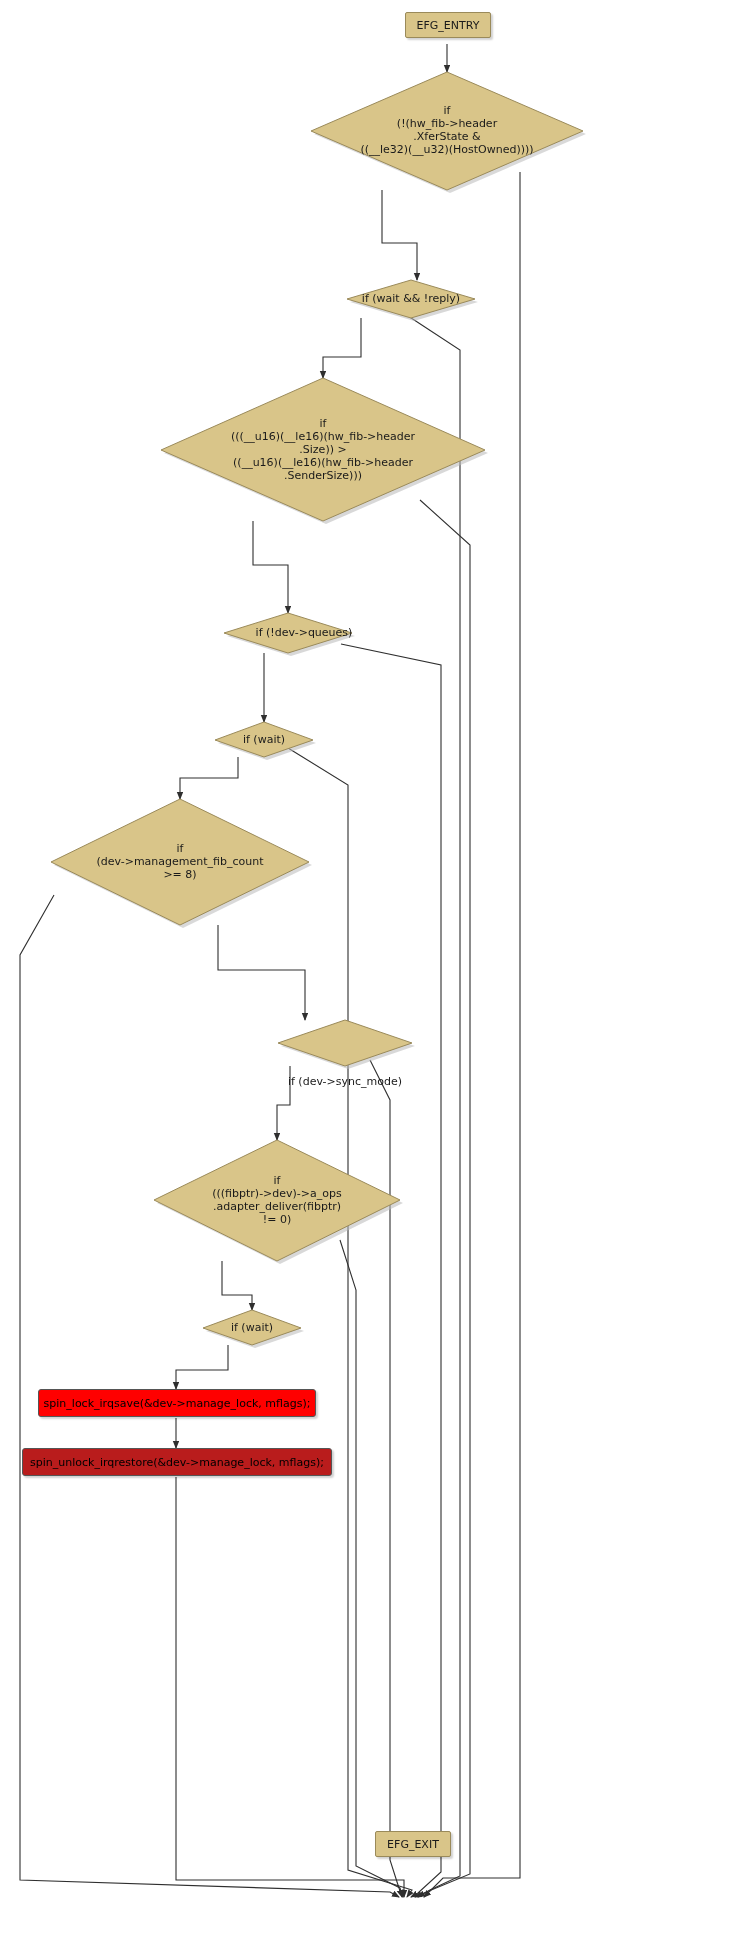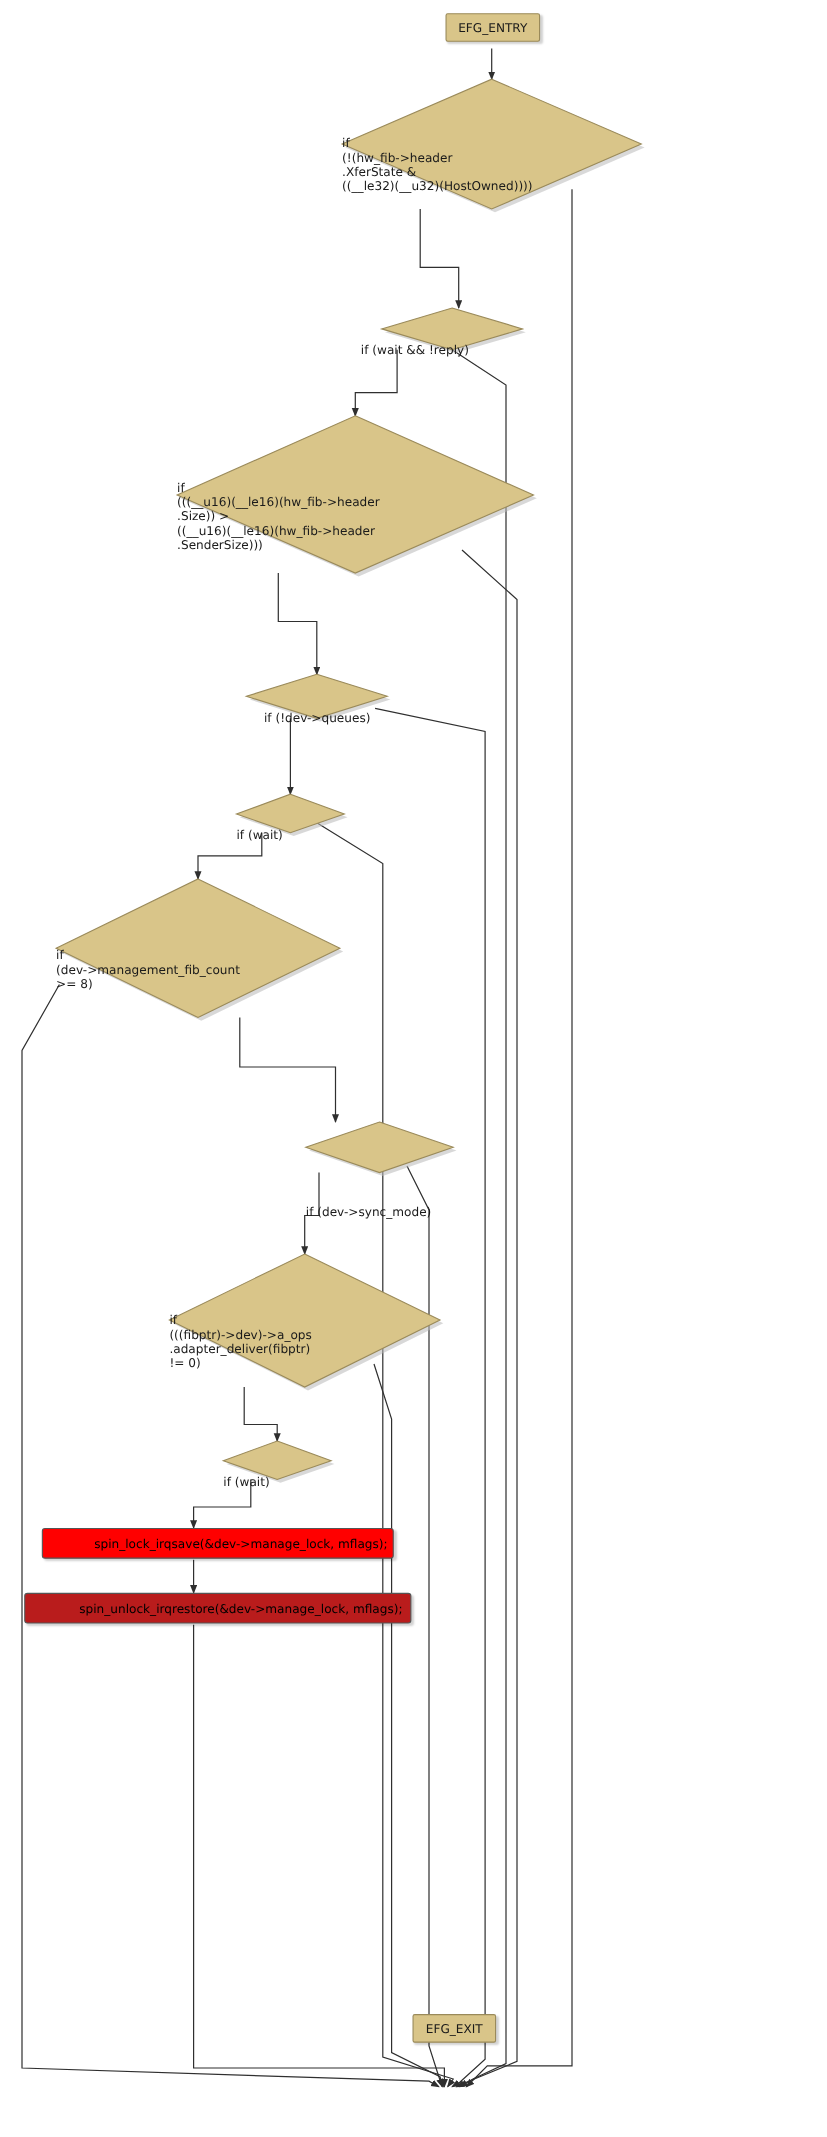--- a/index.html
+++ b/index.html
@@ -18,31 +18,29 @@
   }
   
   .act{
     position:absolute;
     font-size:11px;
     display:flex;align-items:center;justify-content:center;
     border:1px solid #555;
     color:#000;
     box-shadow:2px 2px 2px rgba(0,0,0,0.18);
     white-space:nowrap;
-    padding-left:42px;
   }
   .diamond-label{
     position:absolute;
-    text-align:left;
+    text-align:center;
     font-size:11px;
     line-height:13px;
     color:#1a1a1a;
     pointer-events:none;
     white-space:pre;
-    margin-top:20px;
   }
   svg.edges{position:absolute;left:0;top:0;width:752px;height:1943px;overflow:visible;}
 </style>
 </head>
 <body>
 
 <div id="canvas">
 
   <svg class="edges" viewBox="0 0 752 1943">
     <defs>
@@ -116,21 +114,21 @@
       <polygon points="345,1020 412,1043 345,1066 278,1043"></polygon>
       <polygon points="277,1140 400,1200 277,1261 154,1200"></polygon>
       <polygon points="252,1310 301,1328 252,1345 203,1328"></polygon>
     </g>
   </svg>
 
   <div class="diamond-label" style="left:311px;top:104px;width:272px;">if
 (!(hw_fib-&gt;header
 .XferState &amp;
 ((__le32)(__u32)(HostOwned))))</div>
-  <div class="diamond-label" style="left:328px;top:292px;width:128px;">if (wait &amp;&amp; !reply)</div>
+  <div class="diamond-label" style="left:347px;top:292px;width:128px;">if (wait &amp;&amp; !reply)</div>
   <div class="diamond-label" style="left:161px;top:417px;width:324px;">if
 (((__u16)(__le16)(hw_fib-&gt;header
 .Size)) &gt;
 ((__u16)(__le16)(hw_fib-&gt;header
 .SenderSize)))</div>
   <div class="diamond-label" style="left:240px;top:626px;width:128px;">if (!dev-&gt;queues)</div>
   <div class="diamond-label" style="left:215px;top:733px;width:98px;">if (wait)</div>
   <div class="diamond-label" style="left:51px;top:842px;width:258px;">if
 (dev-&gt;management_fib_count
 &gt;= 8)</div>

